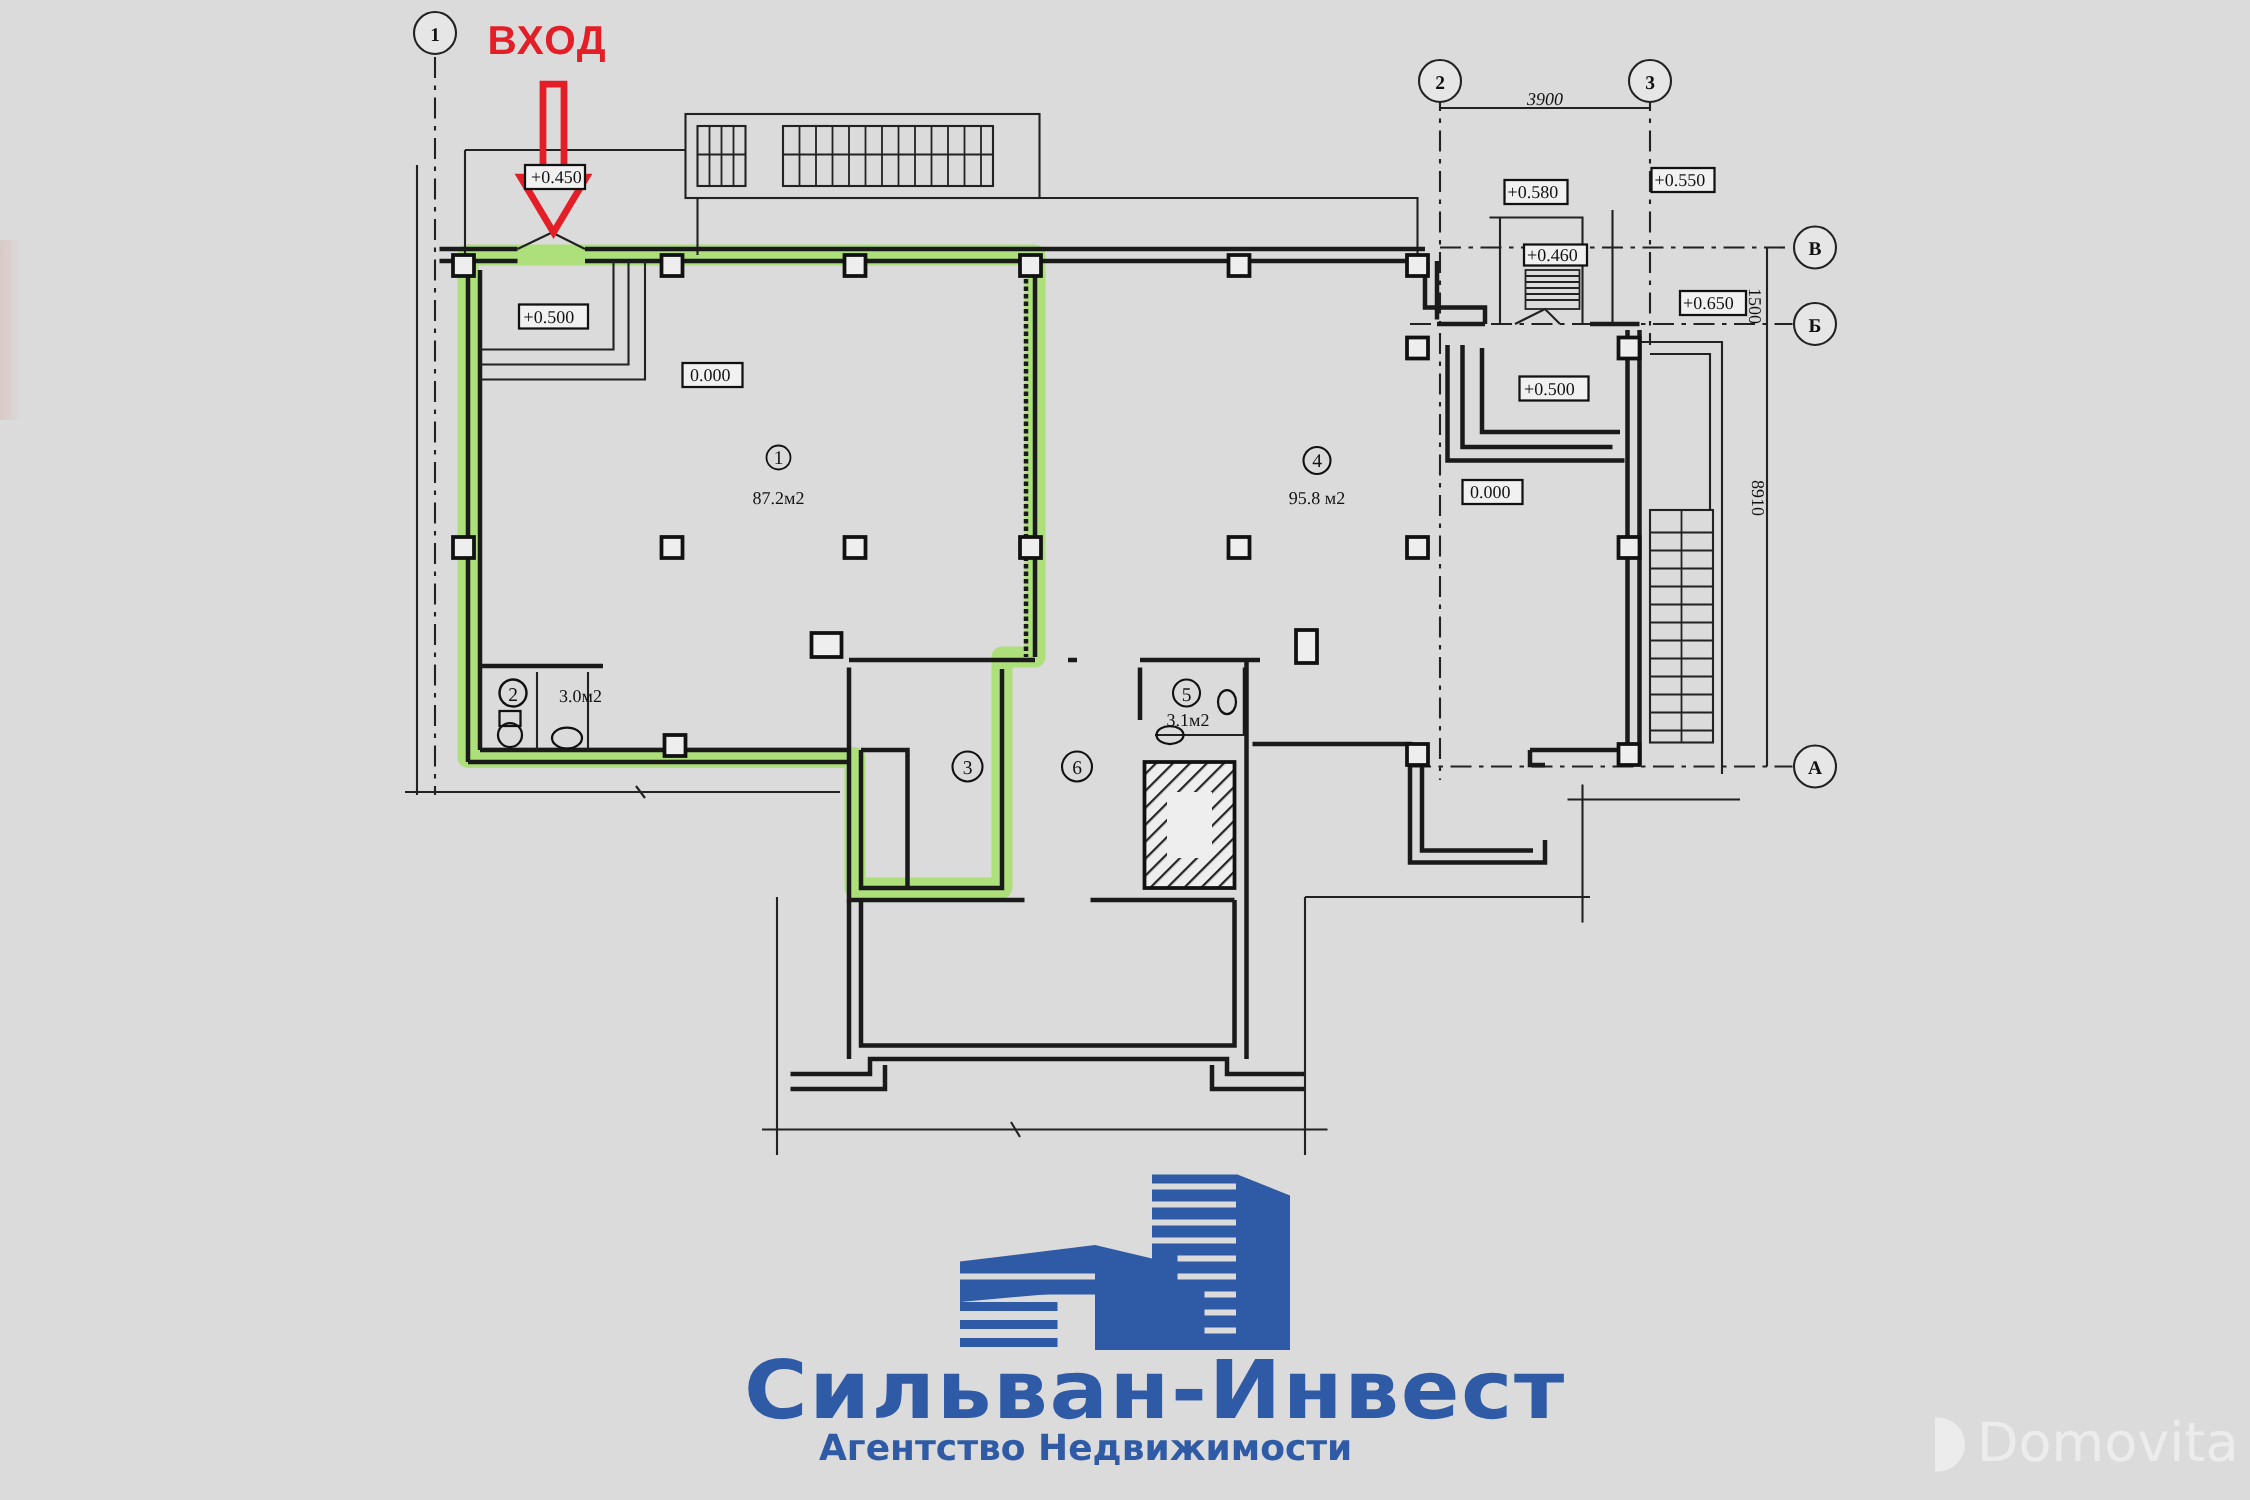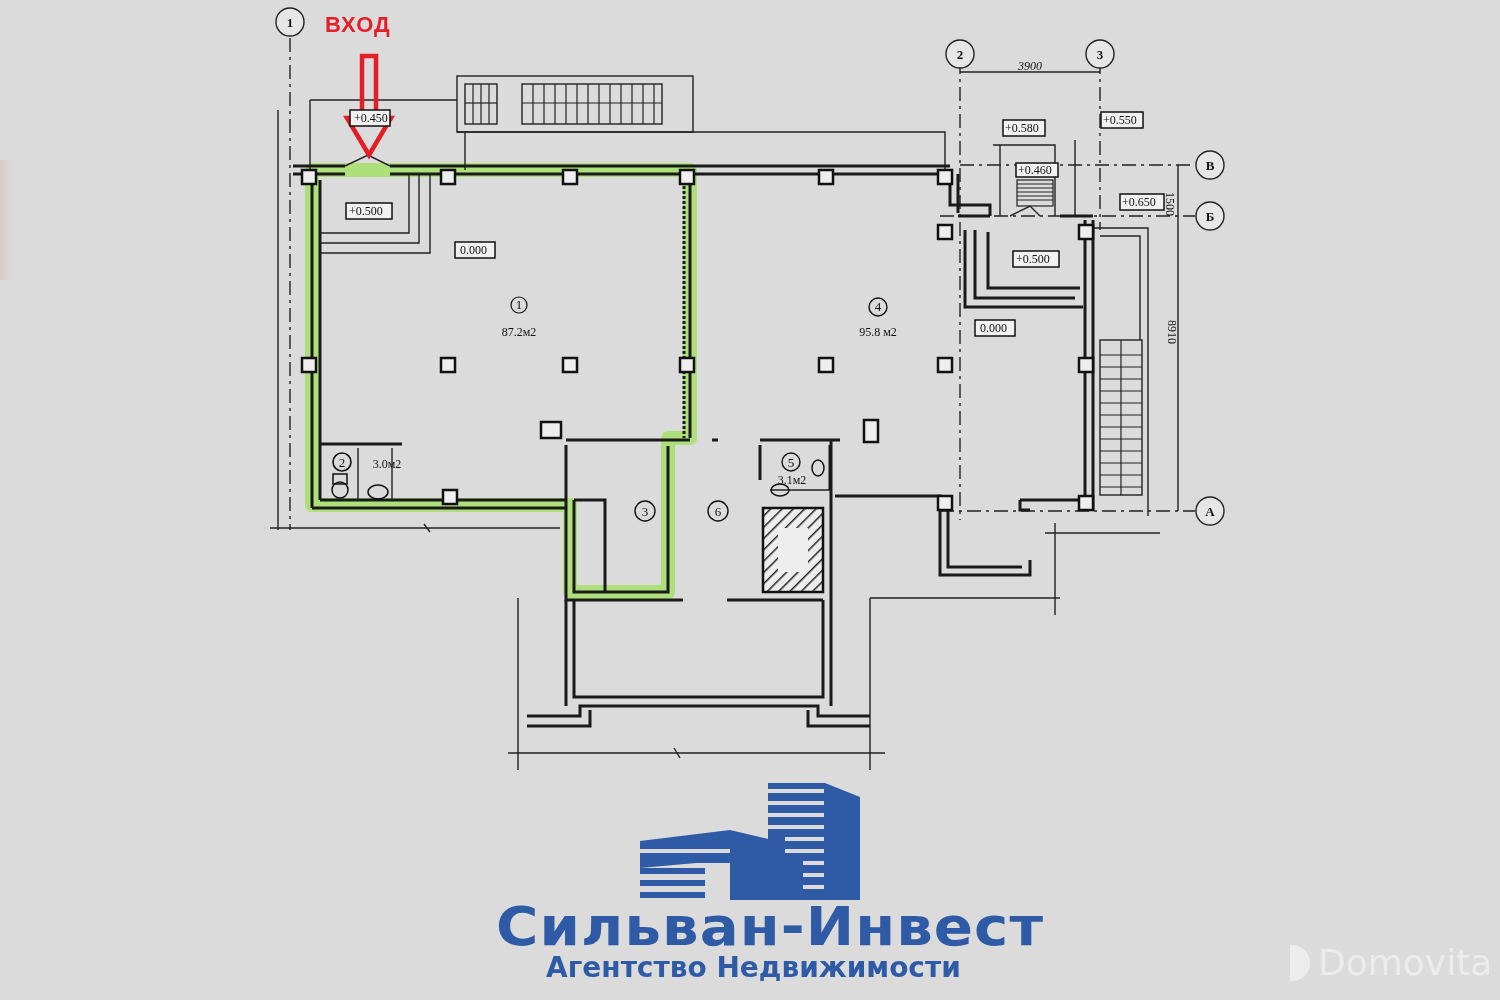--- a/index.html
+++ b/index.html
@@ -10,24 +10,24 @@
   .dash { fill:none; stroke:#222; stroke-width:1.4; stroke-dasharray:14 5 3 5; }
   .hl { fill:none; stroke:#9ee05a; stroke-width:14; stroke-linecap:round; stroke-linejoin:round; opacity:.75; }
   .col { fill:#eee; stroke:#111; stroke-width:2.5; }
   .lbl-box { fill:#f1f1f1; stroke:#111; stroke-width:1.5; }
   .lbl { font-family:"Liberation Serif", serif; font-size:12px; fill:#111; }
   .room-num { font-family:"Liberation Serif", serif; font-size:13px; fill:#111; text-anchor:middle; }
   .area { font-family:"Liberation Serif", serif; font-size:12px; fill:#111; text-anchor:middle; }
   .axis-c { fill:#e6e6e6; stroke:#222; stroke-width:1.4; }
   .axis-t { font-family:"Liberation Serif", serif; font-size:13px; font-weight:bold; fill:#111; text-anchor:middle; }
   .hatch { fill:url(#hatch); stroke:#111; stroke-width:2.5; }
-  .entry-label { position:absolute; left:325px; top:12px; font-family:"Liberation Sans", sans-serif; font-weight:bold; font-size:22px; color:#e41e26; letter-spacing:1px; }
+  .entry-label { position:absolute; left:325px; top:12px; font-family:"Liberation Sans", sans-serif; font-weight:bold; font-size:27px; color:#e41e26; letter-spacing:1px; }
   .brand { position:absolute; left:490px; top:775px; width:520px; height:220px; }
   .brand-name { position:absolute; left:496px; top:895px; font-family:"DejaVu Sans", sans-serif; font-weight:bold; font-size:54px; color:#2f5ba6; letter-spacing:1px; transform:scaleX(1.07); transform-origin:left; white-space:nowrap; }
-  .brand-sub { position:absolute; left:546px; top:951px; font-family:"DejaVu Sans", sans-serif; font-weight:bold; font-size:28px; color:#2f5ba6; white-space:nowrap; }
+  .brand-sub { position:absolute; left:546px; top:951px; font-family:"DejaVu Sans", sans-serif; font-weight:bold; font-size:24px; color:#2f5ba6; white-space:nowrap; }
   .watermark { position:absolute; left:1290px; top:942px; display:flex; align-items:center; gap:4px; color:#ececec; font-family:"DejaVu Sans", sans-serif; font-size:36px; }
   .wm-circle { width:20px; height:36px; border-radius:0 20px 20px 0; background:#ececec; margin-right:4px; }
   .left-blur { position:absolute; left:0; top:160px; width:14px; height:120px; background:linear-gradient(to right, #d8c9c4, #dcdbdc); }
 </style>
 </head>
 <body>
 
 <div class="left-blur"></div>
 
 <svg id="plan" viewBox="0 0 1500 1000" xmlns="http://www.w3.org/2000/svg">

